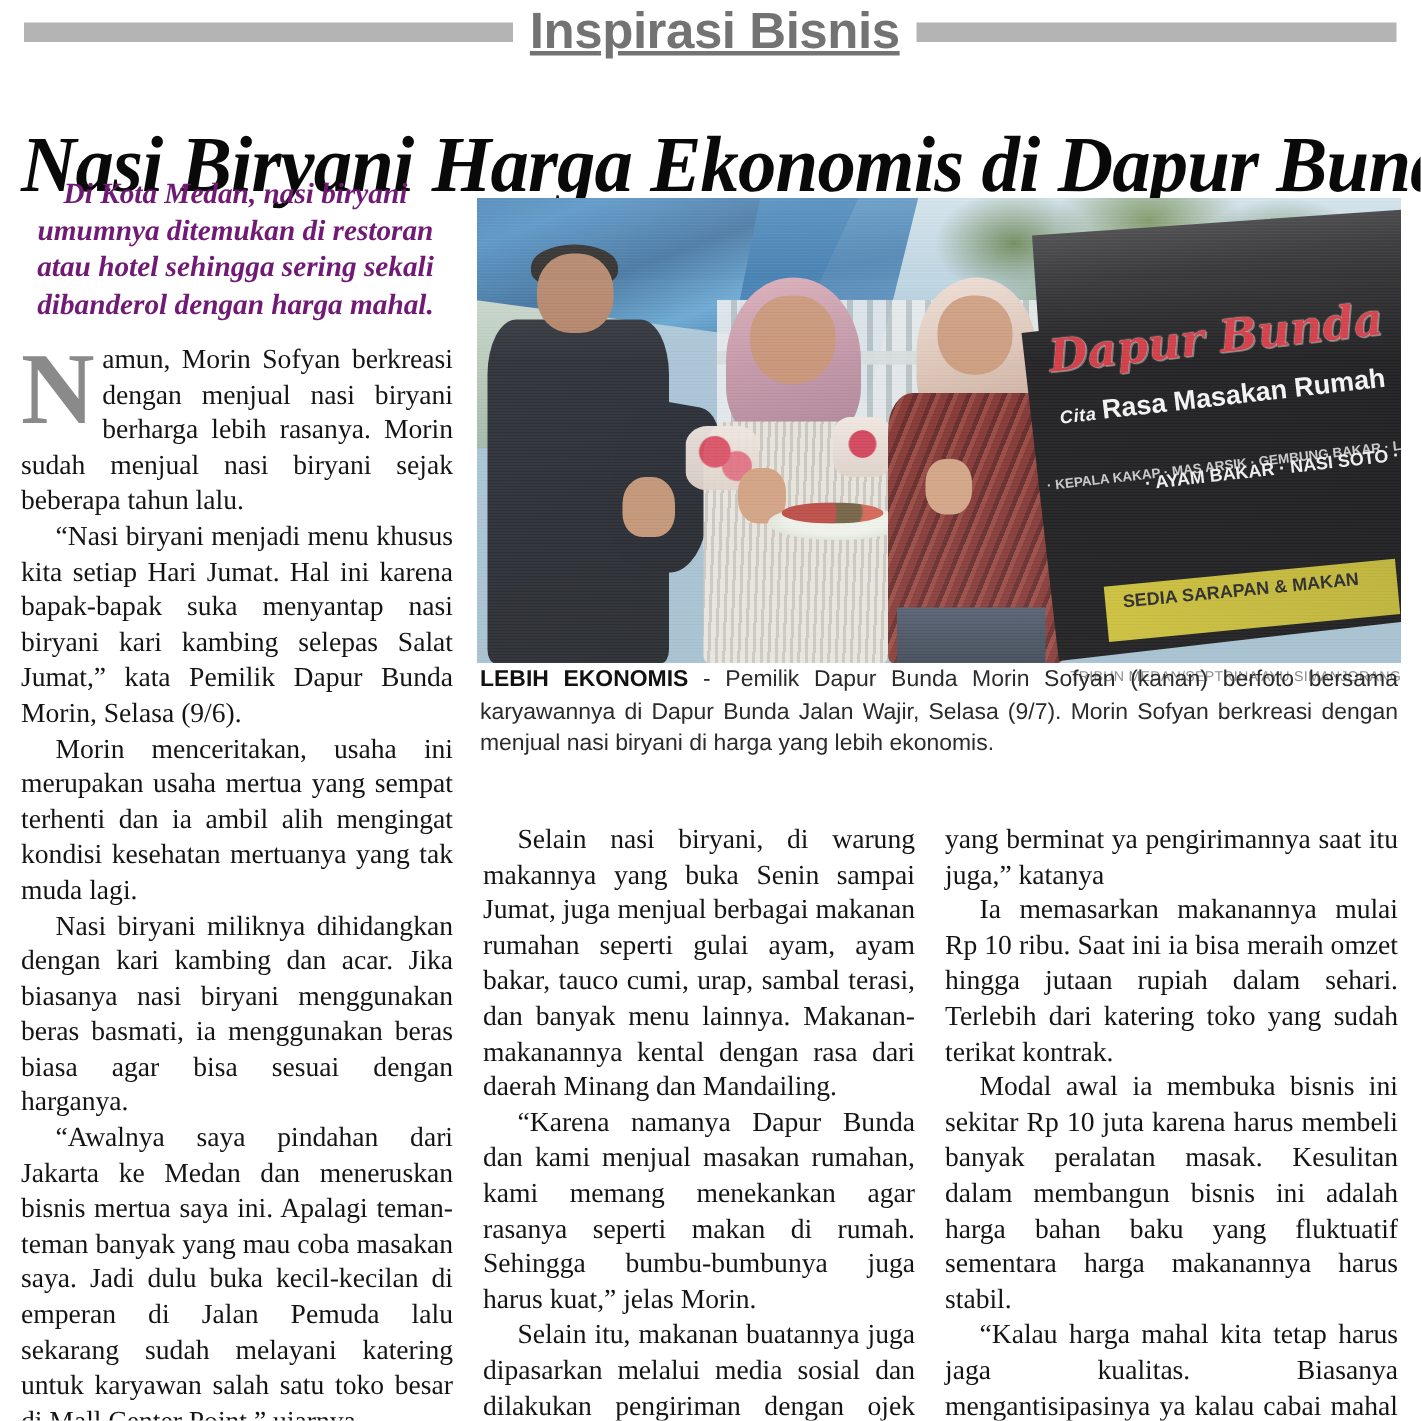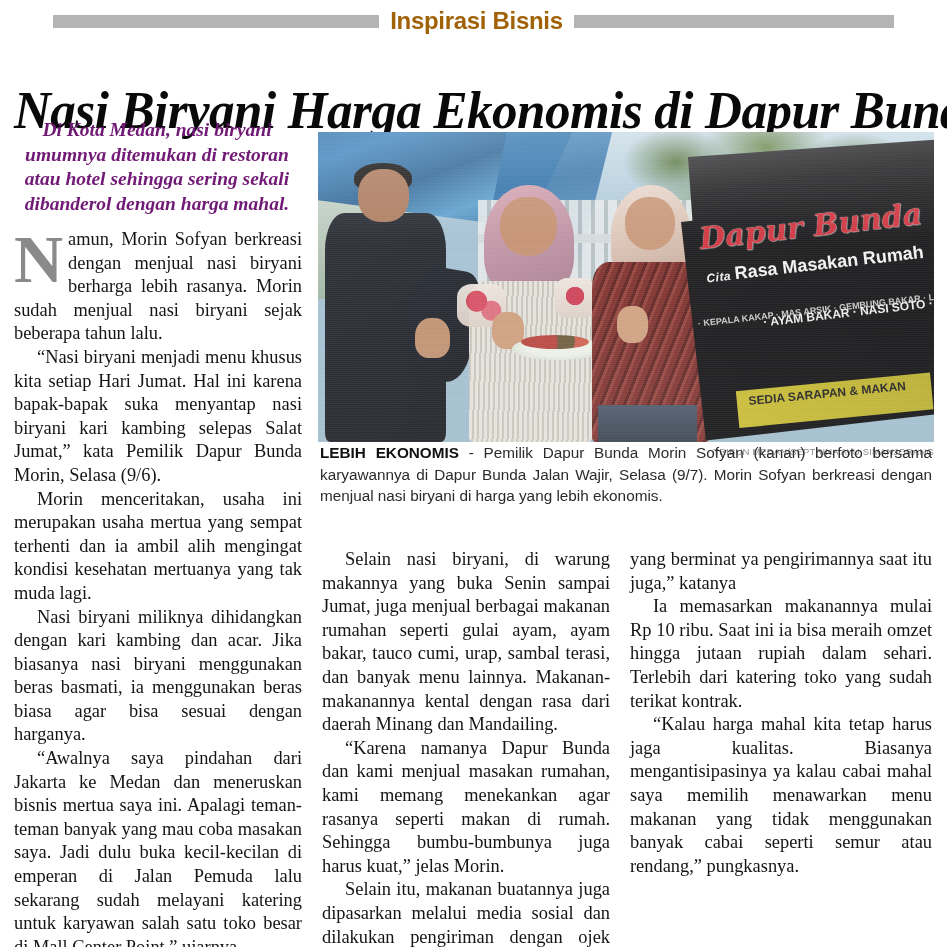--- a/index.html
+++ b/index.html
@@ -30,25 +30,26 @@
   .mast-bar {
     height: 13px;
     background: #b4b4b4;
     flex: 0 0 auto;
   }
   .mast-bar.left { width: 326px; }
   .mast-bar.right { width: 320px; }
   .mast-title {
     font-family: "Liberation Sans", "DejaVu Sans", sans-serif;
     font-weight: bold;
-    font-size: 24px;
+    font-size: 34px;
     letter-spacing: -0.3px;
-    color: #a16207;
+    color: #737373;
     white-space: nowrap;
     line-height: 1;
+    text-decoration: underline;
   }
 
   
   .headline {
     position: absolute;
     left: 14px; top: 44px;
     width: 920px;
     font-family: "Liberation Serif", "DejaVu Serif", serif;
     font-style: italic;
     font-weight: bold;
@@ -502,14 +503,15 @@
 <div class="col" id="col2">
   <p>Selain nasi biryani, di warung makannya yang buka Senin sampai Jumat, juga menjual berbagai makanan rumahan seperti gulai ayam, ayam bakar, tauco cumi, urap, sambal terasi, dan banyak menu lainnya. Makanan-makanannya kental dengan rasa dari daerah Minang dan Mandailing.</p>
   <p>“Karena namanya Dapur Bunda dan kami menjual masakan rumahan, kami memang menekankan agar rasanya seperti makan di rumah. Sehingga bumbu-bumbunya juga harus kuat,” jelas Morin.</p>
   <p>Selain itu, makanan buatannya juga dipasarkan melalui media sosial dan dilakukan pengiriman dengan ojek online.</p>
 
 </div>
 
 <div class="col" id="col3">
   <p class="noindent">yang berminat ya pengirimannya saat itu juga,” katanya</p>
   <p>Ia memasarkan makanannya mulai Rp 10 ribu. Saat ini ia bisa meraih omzet hingga jutaan rupiah dalam sehari. Terlebih dari katering toko yang sudah terikat kontrak.</p>
+  <p>Modal awal ia membuka bisnis ini sekitar Rp 10 juta karena harus membeli banyak peralatan masak. Kesulitan dalam membangun bisnis ini adalah harga bahan baku yang fluktuatif sementara harga makanannya harus stabil.</p>
   <p><span>“Kalau harga mahal kita tetap harus jaga kualitas. Biasanya mengantisipasinya ya kalau cabai mahal saya memilih menawarkan menu makanan yang tidak menggunakan banyak cabai seperti semur atau rendang,” pungkasnya.</span></p>
 </div>
 
 </body></html>

